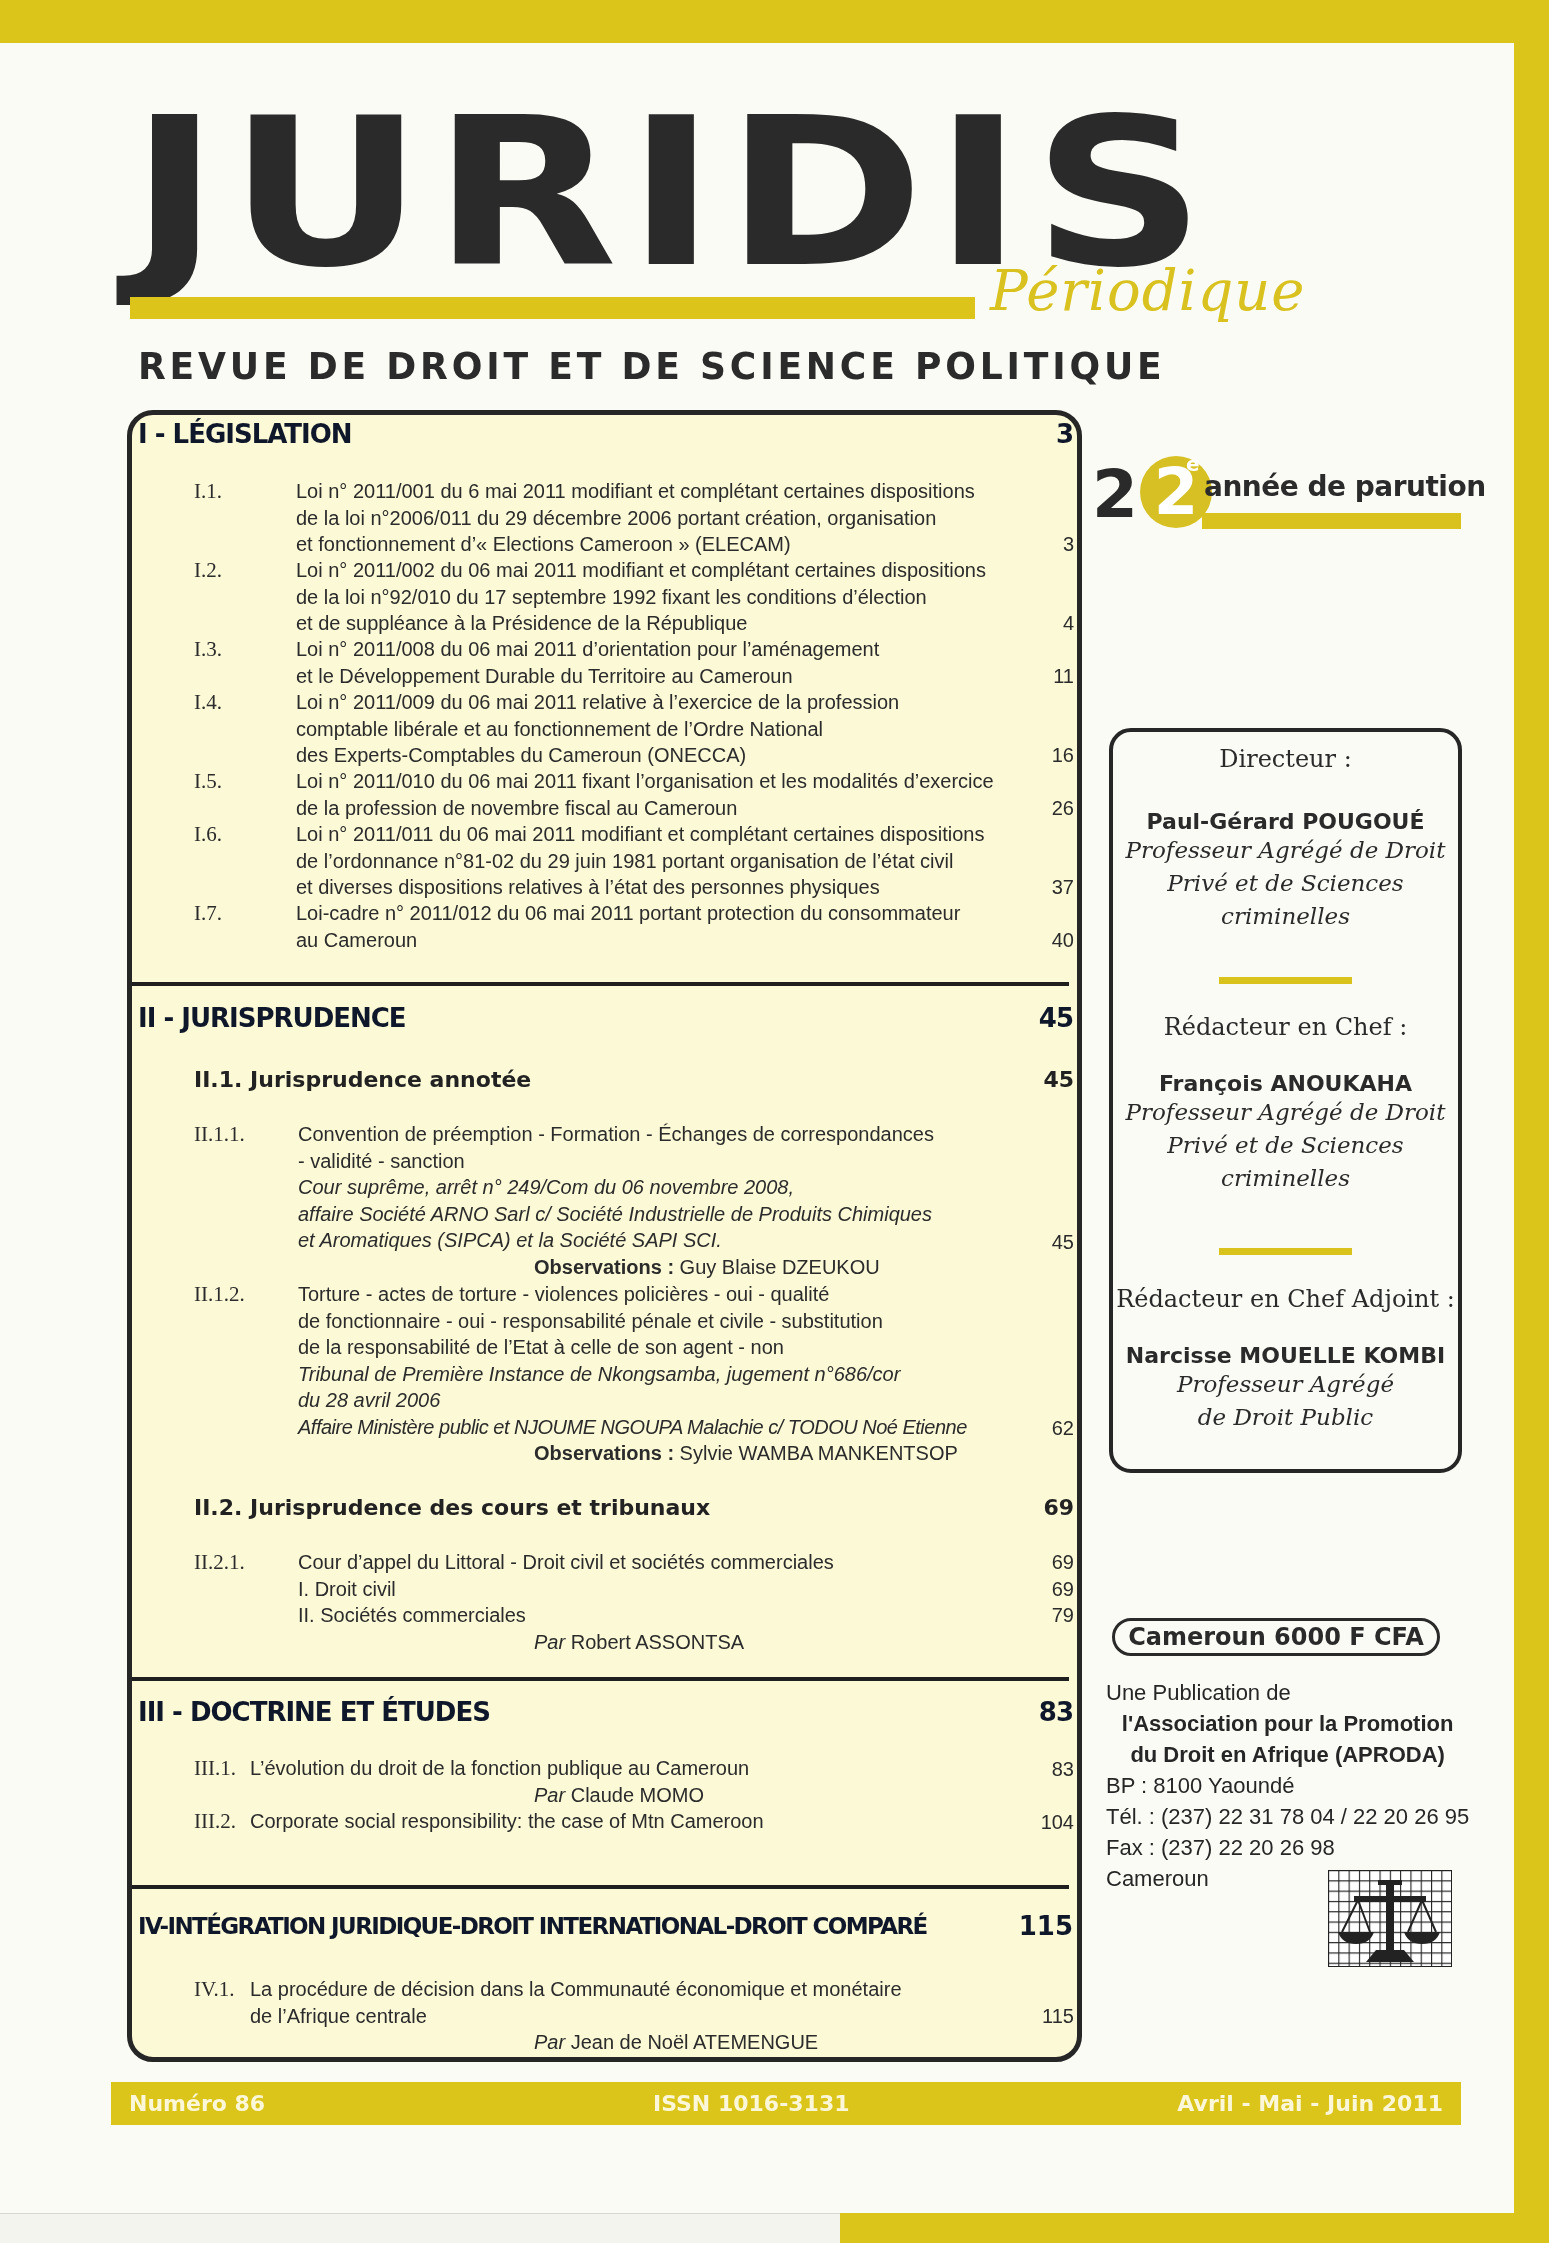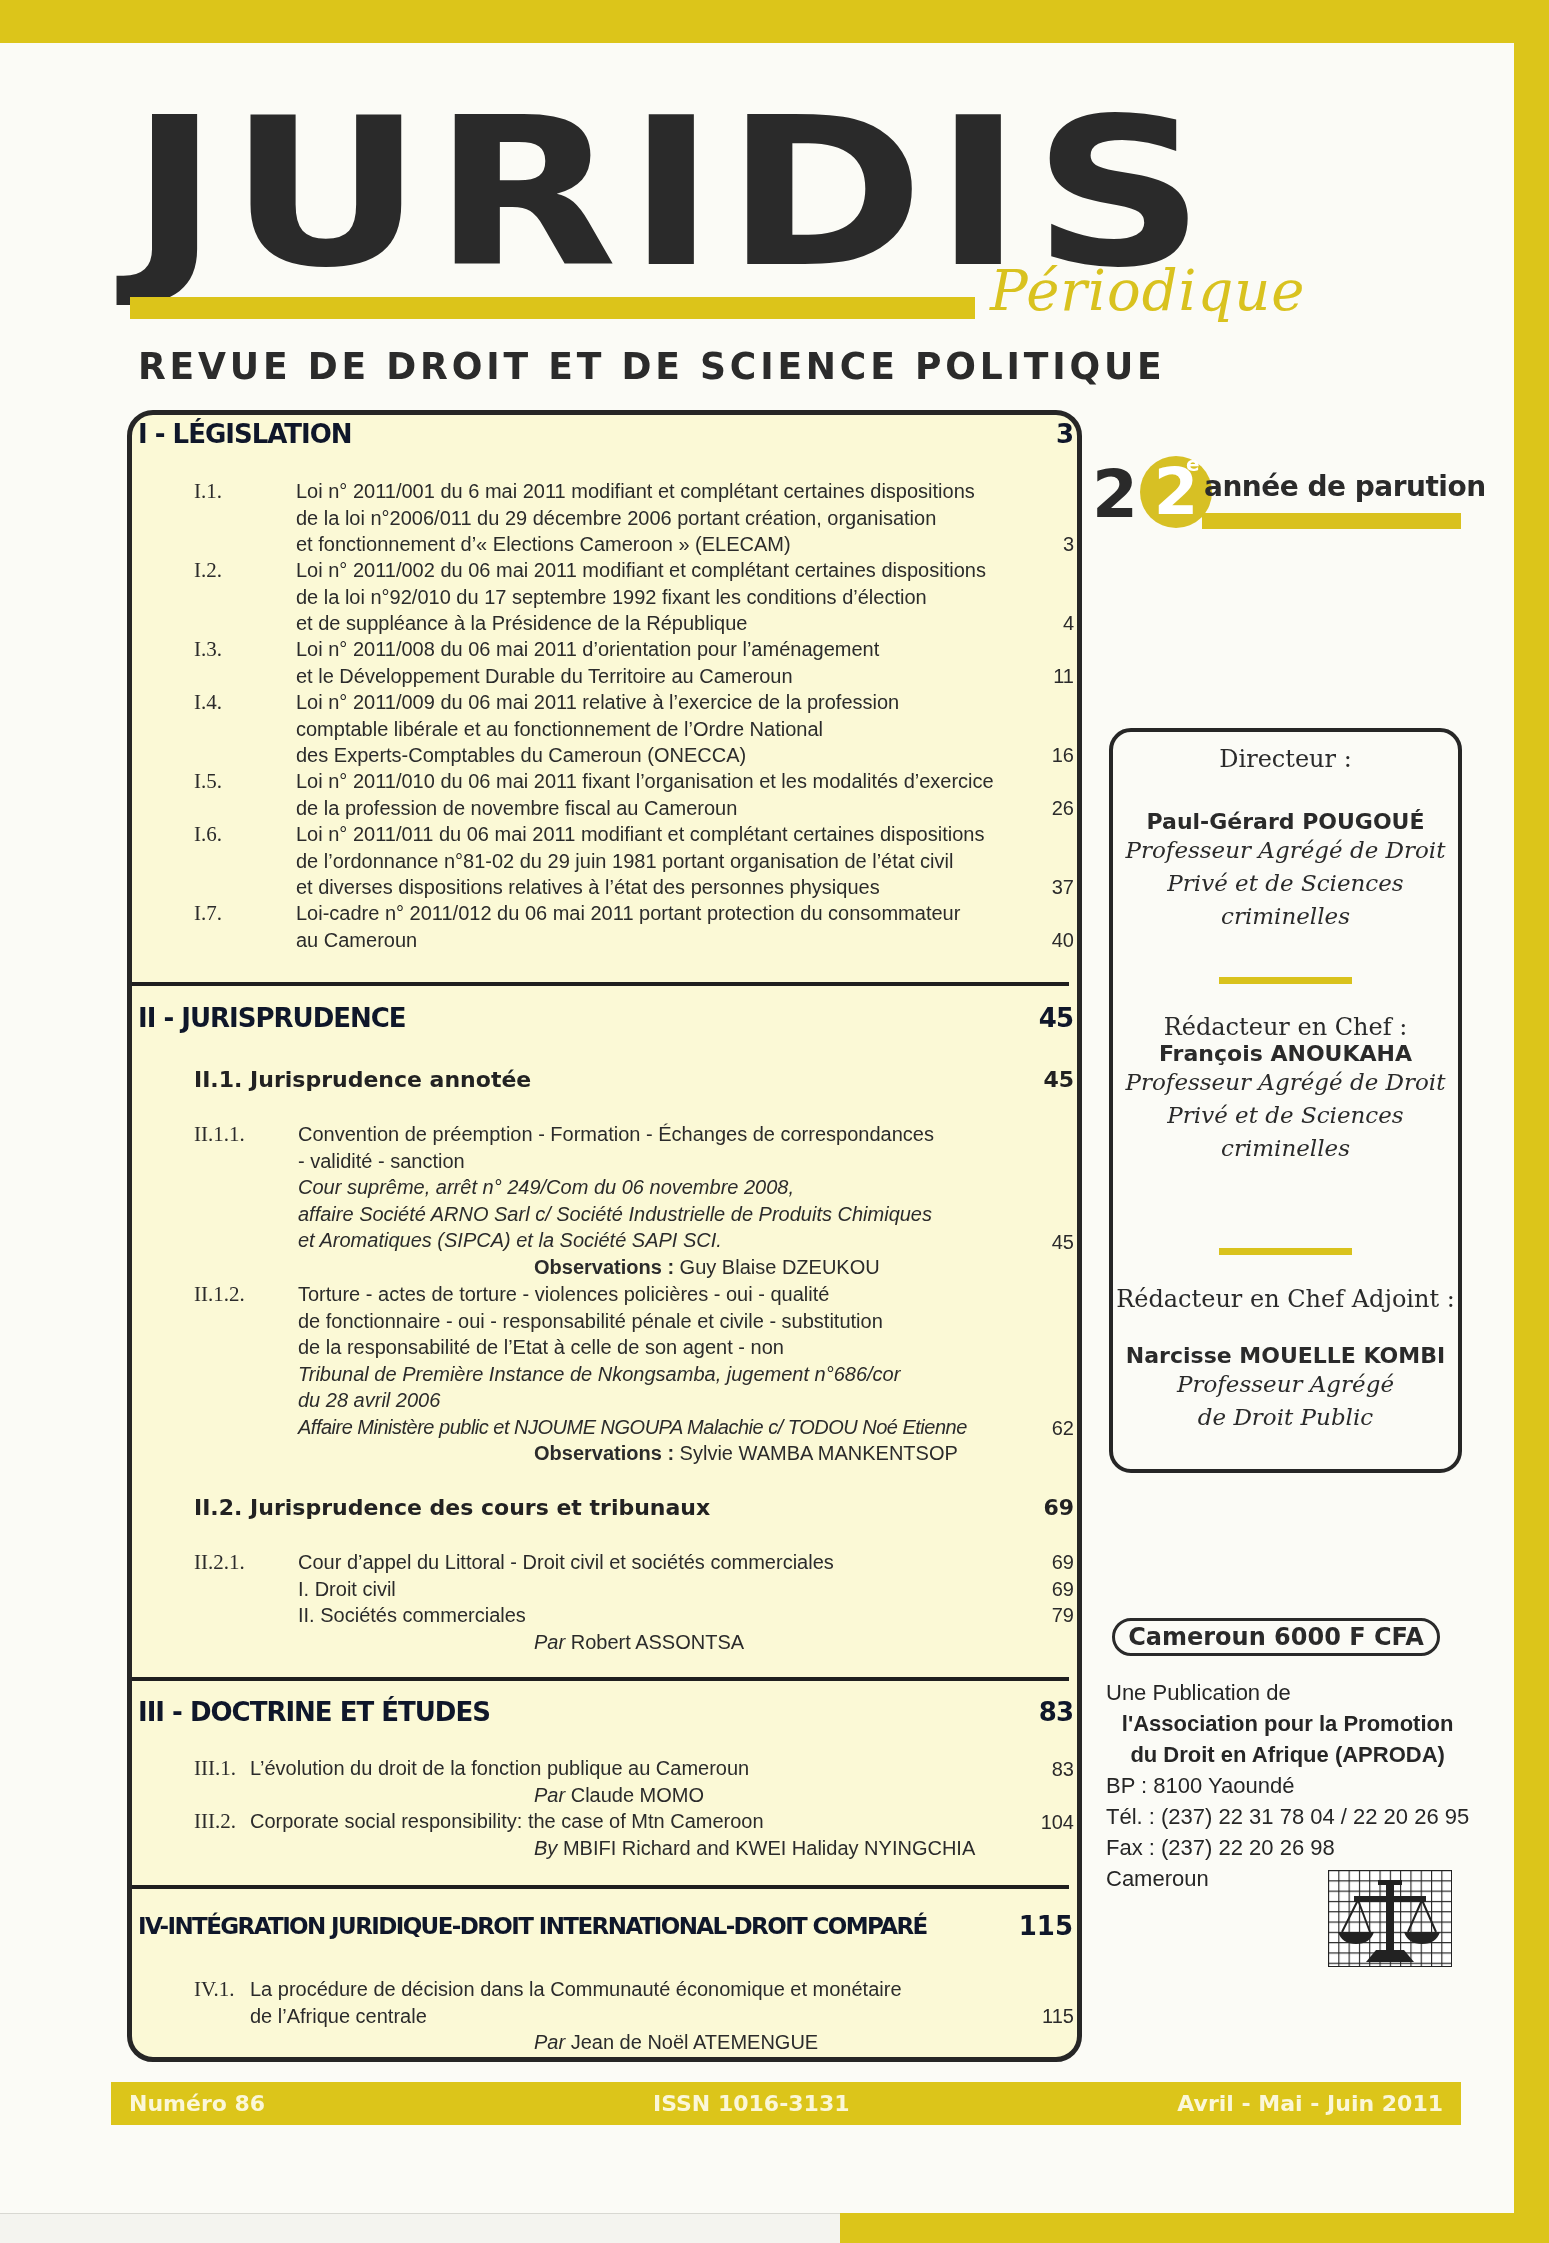--- a/index.html
+++ b/index.html
@@ -280,21 +280,20 @@
     <div>L’évolution du droit de la fonction publique au Cameroun</div>
     <div class="obs" style="padding-left:284px;"><i>Par</i> <span>Claude  MOMO</span></div>
   </div>
   <span class="pg" style="bottom:27px;">83</span>
 </div>
 
 <div class="abs entry" style="top:1808px; height:54px;">
   <span class="num">III.2.</span>
   <div class="body" style="left:56px;">
     <div>Corporate social responsibility: the case of Mtn Cameroon</div>
-    <div class="obs" style="padding-left:284px;"><i>By</i> <span>MBIFI  Richard and KWEI  Haliday NYINGCHIA</span></div>
   </div>
   <span class="pg" style="bottom:27px;">104</span>
 </div>
 
 <div class="abs toc-line" style="top:1885px;"></div>
 
 <div class="abs sec-head" style="top:1906px; font-size:23px; letter-spacing:-1.6px;">
   <span>IV-INTÉGRATION JURIDIQUE-DROIT INTERNATIONAL-DROIT COMPARÉ</span>
   <span style="font-size:26px;letter-spacing:0;">115</span>
 </div>
@@ -321,21 +320,21 @@
   <div class="staff-role">Directeur :</div>
   <div class="staff-name" style="margin-top:36px;"><span>Paul-Gérard</span> <span>POUGOUÉ</span></div>
   <div class="staff-title">Professeur Agrégé de Droit</div>
   <div class="staff-title">Privé et de Sciences</div>
   <div class="staff-title">criminelles</div>
 </div>
 <div class="abs staff-sep" style="top:977px;"></div>
 
 <div class="abs staff" style="top:1013px;">
   <div class="staff-role">Rédacteur en Chef :</div>
-  <div class="staff-name" style=""><span>François</span> <span>ANOUKAHA</span></div>
+  <div class="staff-name" style="margin-top:30px;"><span>François</span> <span>ANOUKAHA</span></div>
   <div class="staff-title">Professeur Agrégé de Droit</div>
   <div class="staff-title">Privé et de Sciences</div>
   <div class="staff-title">criminelles</div>
 </div>
 <div class="abs staff-sep" style="top:1248px;"></div>
 
 <div class="abs staff" style="top:1285px;">
   <div class="staff-role">Rédacteur en Chef Adjoint :</div>
   <div class="staff-name" style="margin-top:30px;"><span>Narcisse</span> <span>MOUELLE KOMBI</span></div>
   <div class="staff-title">Professeur Agrégé</div>

